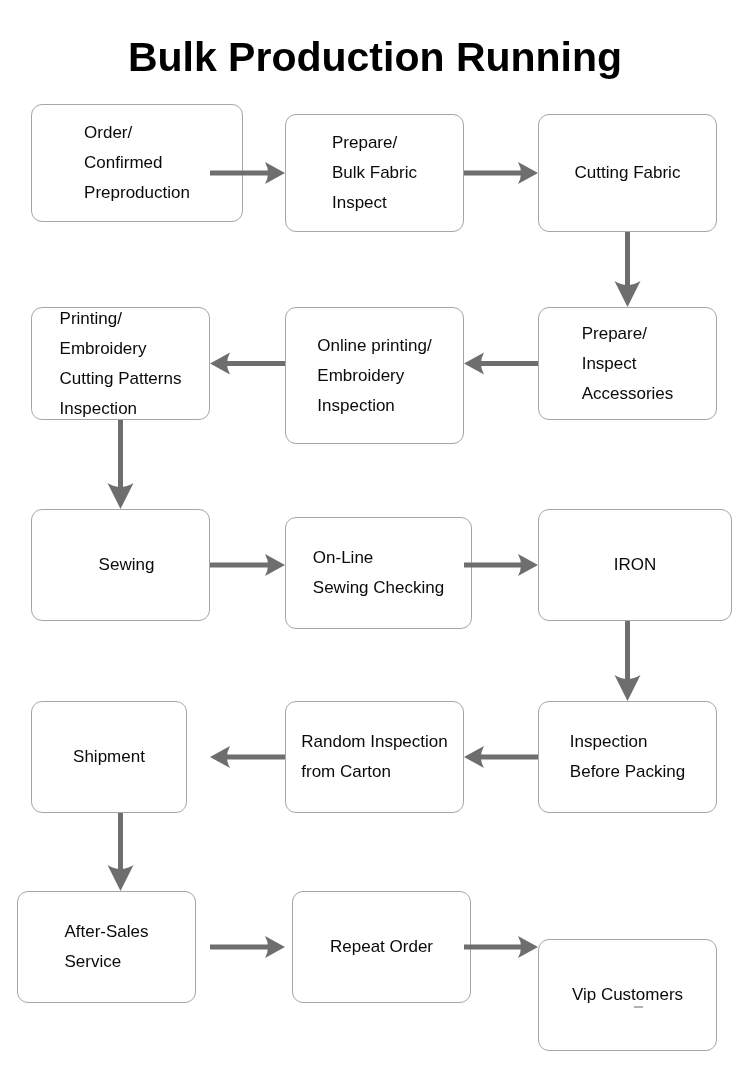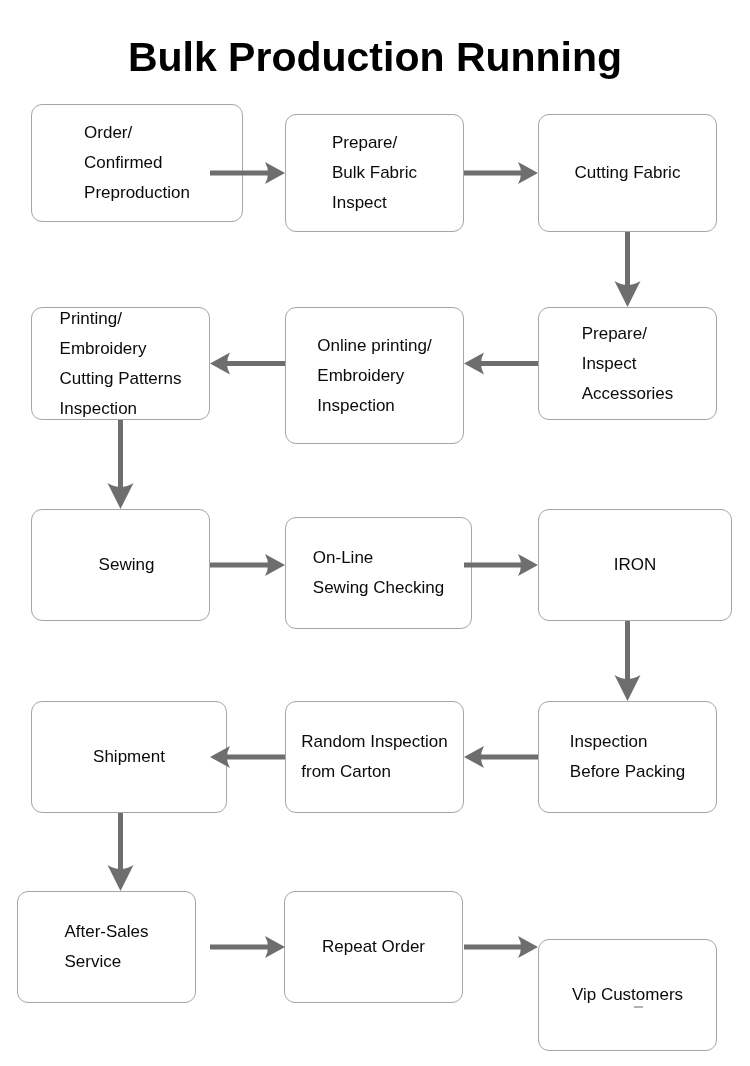--- a/index.html
+++ b/index.html
@@ -101,36 +101,36 @@
       <div class="node" style="left: 31px; top: 509px; width: 179px; height: 112px; padding-left: 12px;">
         <div class="node-label center">Sewing</div>
       </div>
       <div class="node" style="left: 285px; top: 509px; width: 187px; height: 112px; margin-top: 8px;">
         <div class="node-label left">On-Line
 Sewing Checking</div>
       </div>
       <div class="node" style="left: 538px; top: 509px; width: 194px; height: 112px;">
         <div class="node-label center">IRON</div>
       </div>
-      <div class="node" style="left: 31px; top: 701px; width: 196px; height: 112px;">
+      <div class="node" style="left: 31px; top: 701px; width: 156px; height: 112px;">
         <div class="node-label center">Shipment</div>
       </div>
       <div class="node" style="left: 285px; top: 701px; width: 179px; height: 112px;">
         <div class="node-label left">Random Inspection
 from Carton</div>
       </div>
       <div class="node" style="left: 538px; top: 701px; width: 179px; height: 112px;">
         <div class="node-label left">Inspection
 Before Packing</div>
       </div>
       <div class="node" style="left: 17px; top: 891px; width: 179px; height: 112px;">
         <div class="node-label left">After-Sales
 Service</div>
       </div>
-      <div class="node" style="left: 284px; top: 891px; width: 179px; height: 112px;">
+      <div class="node" style="left: 292px; top: 891px; width: 179px; height: 112px;">
         <div class="node-label center">Repeat Order</div>
       </div>
       <div class="node" style="left: 538px; top: 891px; width: 179px; height: 112px; margin-top: 48px;">
         <div class="node-label center">Vip Customers</div>
       </div>
     </div>
 
   <svg id="arrows-layer" class="arrow" width="750" height="1066" style="left:0;top:0;">
       <g>
         <line x1="210" y1="173" x2="268" y2="173" stroke="#6e6e6e" stroke-width="5"></line>

